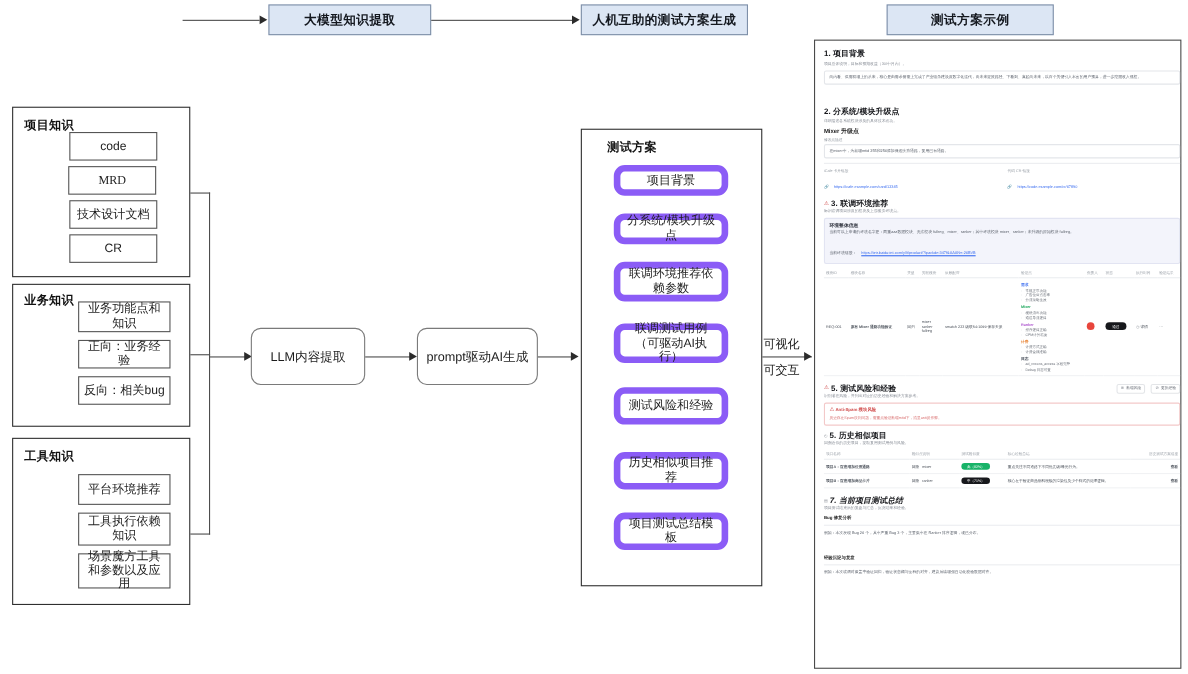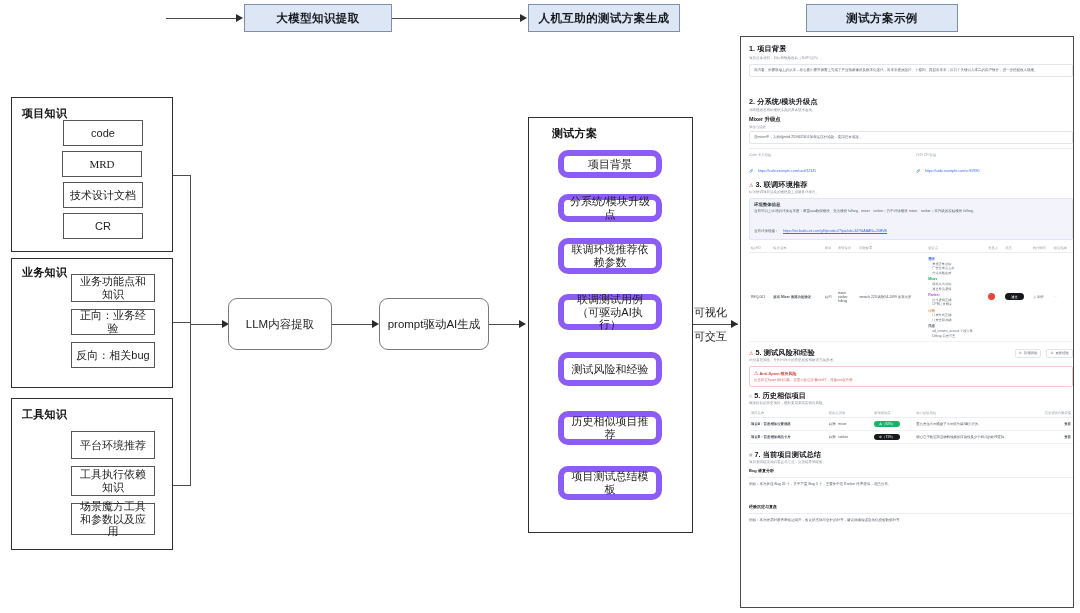--- a/index.html
+++ b/index.html
@@ -382,21 +382,21 @@
           </td>
           <td>核心在于验证商品物料模板的渲染性及少个样式的处理逻辑。</td>
           <td style="text-align:right;" class="cell-strong">查看</td>
         </tr>
       </tbody>
     </table>
 
     <div class="sec-head" style="margin-top:6px;">
       <div class="sec-head-left">
         <span class="mini-ico">▤</span>
-        <span class="doc-h2" style="margin:0;">7. 当前项目测试总结</span>
+        <span class="doc-h2" style="margin:0;font-style:italic;">7. 当前项目测试总结</span>
       </div>
     </div>
     <div class="doc-sub">项目测试结束后的复盘与汇总，沉淀结果和经验。</div>
 
     <div class="doc-h3" style="font-size:4px;">Bug 修复分析</div>
     <div class="doc-rule"></div>
     <div class="doc-p">例如：本次发现 Bug 26 个，其中严重 Bug 3 个，主要集中在 Ranker 排序逻辑，现已分布。</div>
 
     <div style="height:14px;"></div>
 

